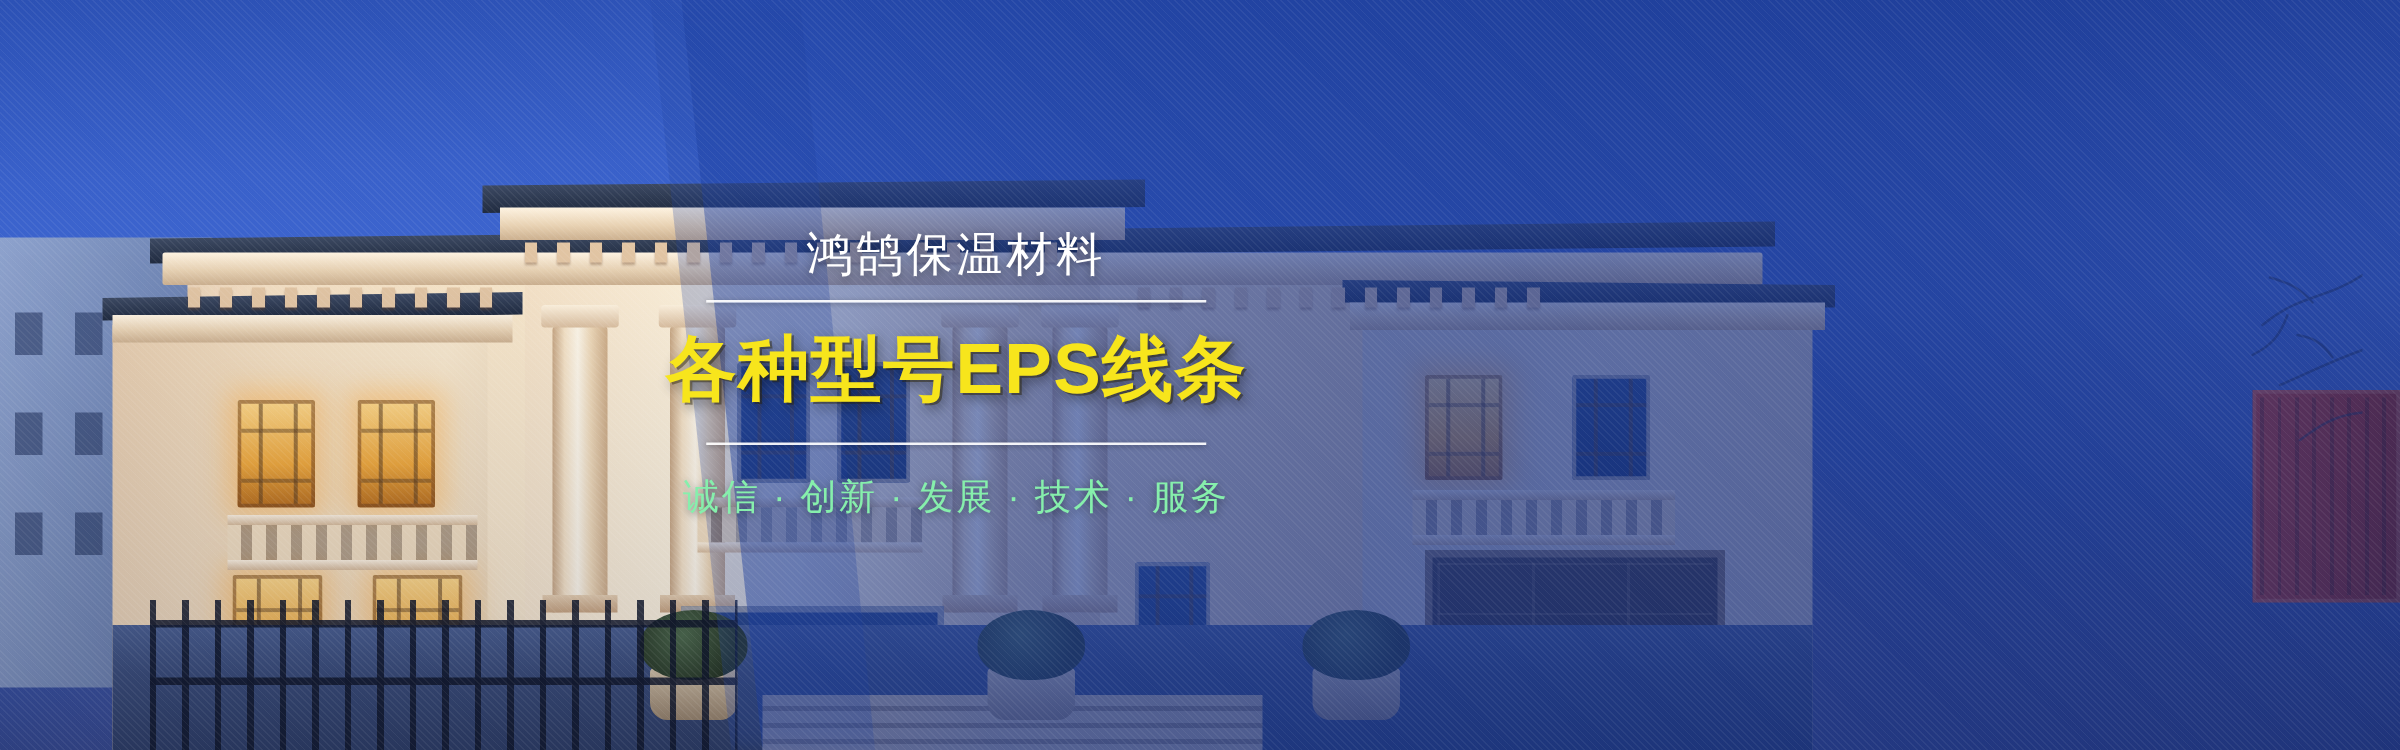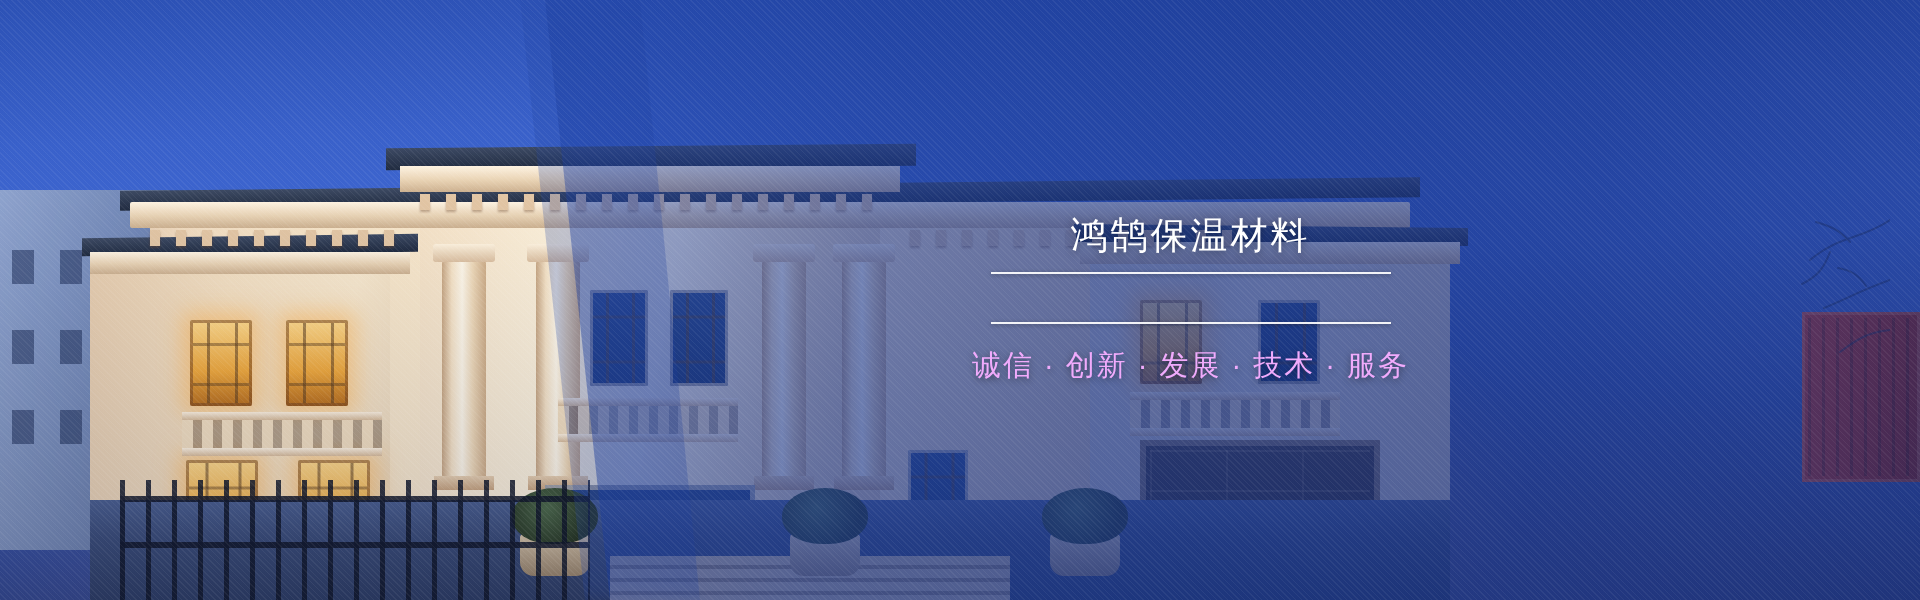--- a/index.html
+++ b/index.html
@@ -199,21 +199,21 @@
     position:absolute;inset:0;
     background:repeating-linear-gradient(45deg,
       rgba(255,255,255,.055) 0px, rgba(255,255,255,.055) 1px,
       rgba(0,0,0,0) 1px, rgba(0,0,0,0) 4px);
     pointer-events:none;
   }
 
   
   .copy{
     position:absolute;left:0;top:0;width:1876px;height:600px;
-    display:flex;flex-direction:column;align-items:center;justify-content:center;
+    display:flex;flex-direction:column;align-items:flex-start;justify-content:center;
     pointer-events:none;
   }
   .copy-inner{
     width:520px;margin-left:505px;
     display:flex;flex-direction:column;align-items:center;
     pointer-events:auto;
   }
 
   .brand{
     color:#ffffff;font-size:37px;font-weight:400;letter-spacing:3px;
@@ -229,21 +229,21 @@
 
   .headline{
     color:#f7e51c;font-size:57px;font-weight:700;letter-spacing:1px;
     line-height:1.12;white-space:nowrap;
     text-shadow:
        2px 2px 0 rgba(40,30,0,.45),
        3px 4px 10px rgba(0,0,0,.45);
   }
 
   .tagline{
-    color:#f0abfc;font-size:29px;font-weight:400;letter-spacing:2px;
+    color:#86efac;font-size:29px;font-weight:400;letter-spacing:2px;
     text-shadow:0 2px 7px rgba(0,0,0,.45);white-space:nowrap;
   }
 </style>
 </head>
 <body>
 
 <div id="banner">
 
   <div class="photo">
 
@@ -370,20 +370,21 @@
 
   <div class="hatch"></div>
 
   <div class="copy">
     <div class="copy-inner">
 
       <div class="brand">鸿鹄保温材料</div>
 
       <div class="rule top"></div>
 
+      <div class="headline">各种型号EPS线条</div>
 
 
       <div class="rule bottom"></div>
 
       <div class="tagline">诚信 · 创新 · 发展 · 技术 · 服务</div>
     </div>
   </div>
 
 </div>
 

